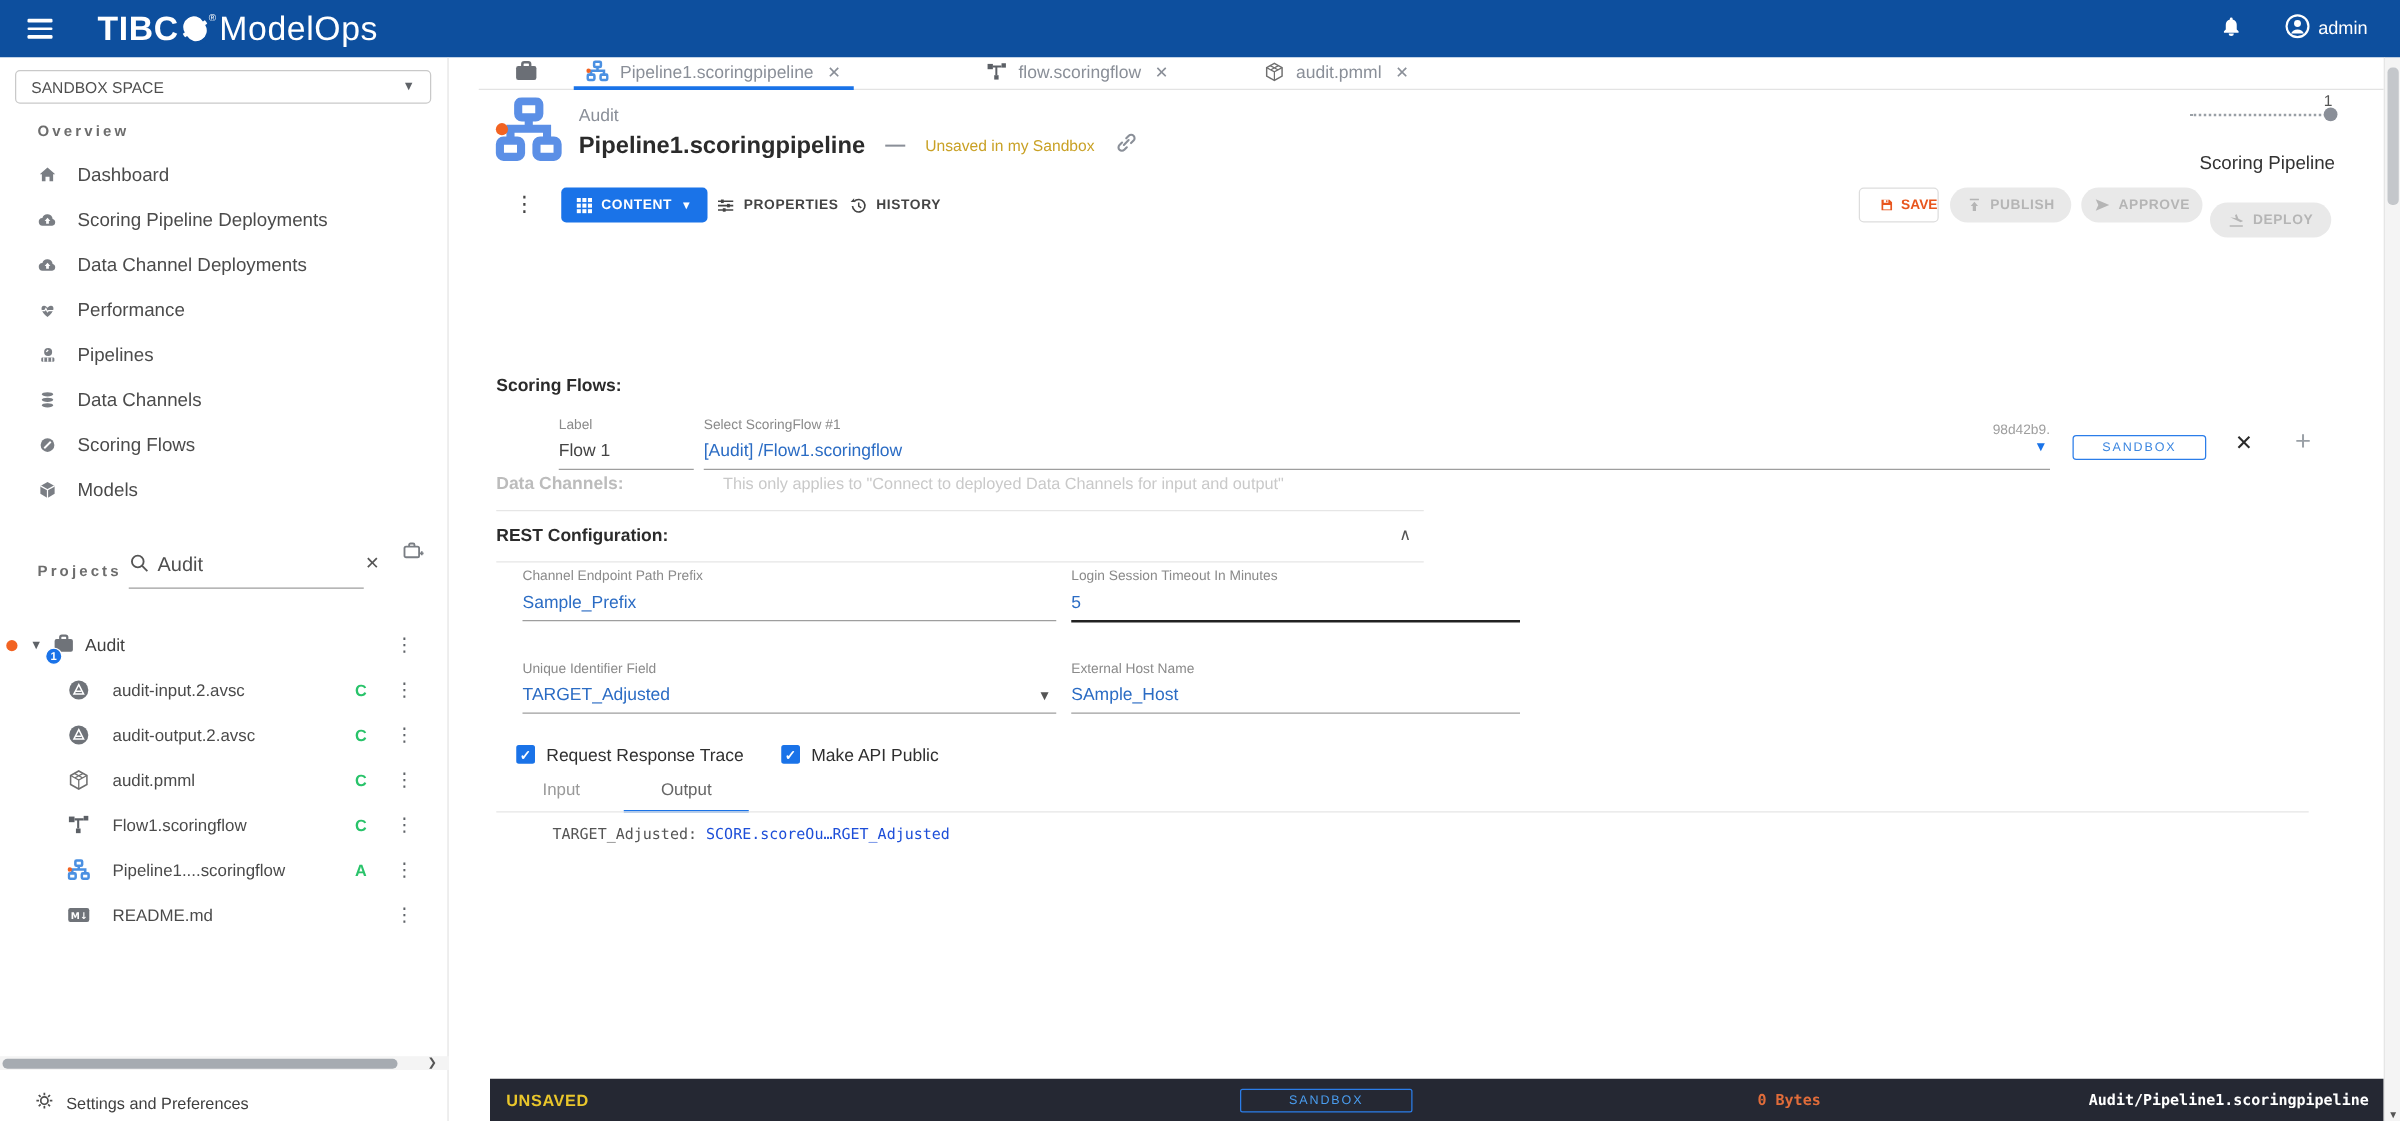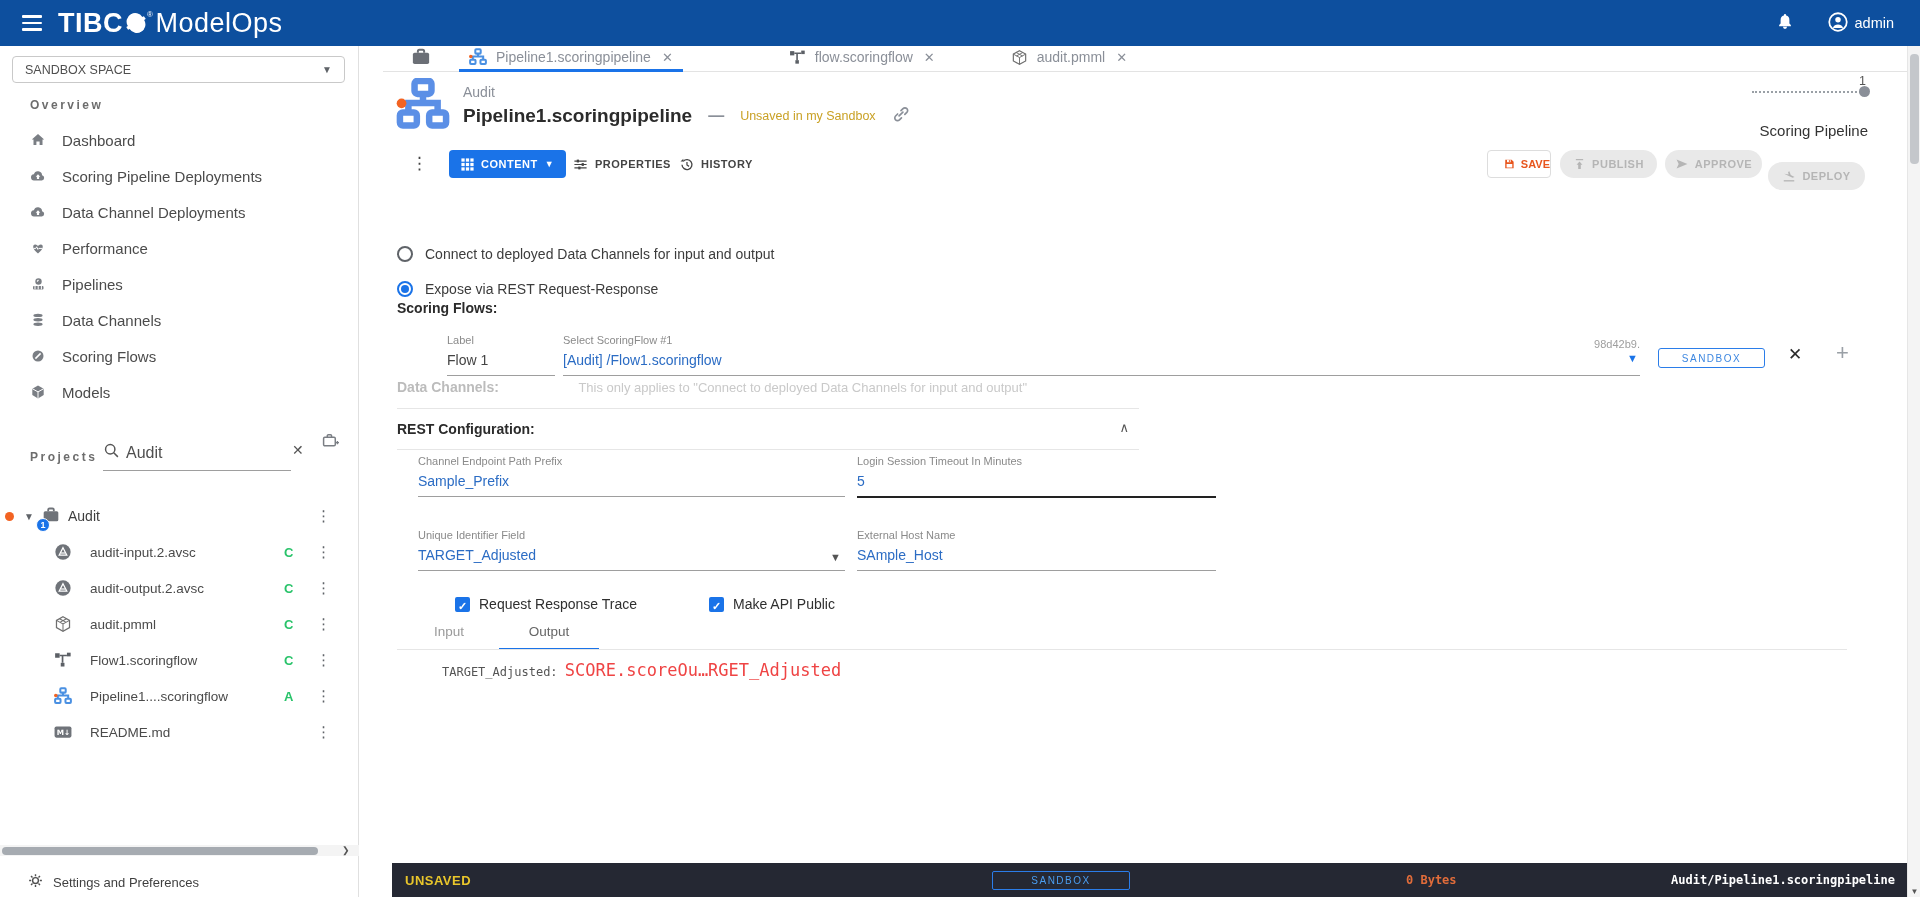--- a/index.html
+++ b/index.html
@@ -3,21 +3,21 @@
 <meta charset="utf-8">
 <style>
   * { margin:0; padding:0; box-sizing:border-box; }
   body { font-family:"Liberation Sans", sans-serif; background:#fff; }
   .app { position:relative; width:1920px; height:897px; overflow:hidden; background:#fff; }
 
   
   .topbar { position:absolute; top:0; left:0; width:1920px; height:46px; background:#0d4f9e; display:flex; align-items:center; color:#fff; }
   .burger { margin-left:22px; cursor:pointer; display:flex; flex-direction:column; gap:4px; }
   .burger span { display:block; width:20px; height:2.5px; background:#fff; border-radius:1px; }
-  .brand { margin-left:16px; display:flex; align-items:center; font-size:27px; letter-spacing:.5px; }
+  .brand { margin-left:36px; display:flex; align-items:center; font-size:27px; letter-spacing:.5px; }
   .brand .b1 { font-weight:bold; }
   .brand .swirl { position:relative; width:24px; height:24px; margin:0 1px; }
   .brand .reg { font-size:8px; vertical-align:top; position:relative; top:-9px; left:-2px; }
   .brand .b2 { font-weight:300; }
   .topbar-right { margin-left:auto; display:flex; align-items:center; gap:34px; padding-right:26px; }
   .admin-chip { display:flex; align-items:center; gap:7px; font-size:14.5px; }
 
   
   .sidebar { position:absolute; top:46px; left:0; width:359px; height:851px; background:#fff; border-right:1px solid #e0e0e0; }
   .side-abs { position:absolute; }
@@ -128,34 +128,34 @@
   .rest-field { position:absolute; }
   .rf-0 { top:409px; left:59px; width:427px; }
   .rf-1 { top:409px; left:498px; width:359px; }
   .rf-2 { top:483px; left:59px; width:427px; }
   .rf-3 { top:483px; left:498px; width:359px; }
   .rest-field .field-value { color:#2b6cc4; }
   .rf-1 .underline { border-bottom:2px solid #222; }
   .rf-2 .sel-caret { position:absolute; right:4px; top:22px; color:#555; font-size:11px; cursor:pointer; }
 
   .cb-row { top:550px; left:54px; display:flex; gap:30px; }
-  .cb-item { display:flex; align-items:center; gap:9px; cursor:pointer;margin-left:42px; }
+  .cb-item { display:flex; gap:9px; cursor:pointer; }
   .checkbox { width:15px; height:15px; border:2px solid #767676; border-radius:2px; flex:0 0 15px; }
   .checkbox.checked { background:#1a73e8; border-color:#1a73e8; }
   .checkbox.checked::after { content:"✓"; display:block; color:#fff; font-size:11px; font-weight:bold; text-align:center; line-height:15px; }
   .cb-label { font-size:14px; color:#2f2f2f; }
 
   .io-tabs { top:574px; left:40px; display:flex; }
   .io-tab { width:100px; height:30px; text-align:center; font-size:13.5px; color:#9a9a9a; line-height:24px; border-bottom:2px solid transparent; cursor:pointer; }
   .io-tab.active { color:#666; border-bottom:2px solid #1a73e8; }
   .io-divider { top:603px; left:38px; width:1450px; border-bottom:1px solid #e6e6e6; }
 
   .mapping { top:614px; left:83px; font-family:"DejaVu Sans Mono", monospace; font-size:12px; }
   .mapping-key { color:#555; }
-  .mapping-value { color:#ef4444; font-size:17px; }
+  .mapping-value { color:#1d4ed8; font-size:12px; }
 
   .statusbar { position:absolute; left:33px; right:0; bottom:0; height:34px; background:#252833; display:flex; align-items:center; }
   .sb-state { position:absolute; left:13px; font-size:13px; font-weight:bold; color:#e9c62b; letter-spacing:.5px; }
   .sb-badge { position:absolute; left:600px; width:138px; height:19px; border:1px solid #2b7de9; border-radius:2px; color:#4a9df0; font-size:10px; letter-spacing:1.5px; display:flex; align-items:center; justify-content:center; }
   .sb-size { position:absolute; left:1014px; font-family:"DejaVu Sans Mono", monospace; font-size:12px; font-weight:bold; color:#e06c3a; }
   .sb-path { position:absolute; right:12px; font-family:"DejaVu Sans Mono", monospace; font-size:12px; font-weight:bold; color:#fff; }
 
   
   .vscroll { position:absolute; top:46px; right:0; width:13px; height:851px; background:#f4f4f4; border-left:1px solid #e6e6e6; }
   .v-thumb { position:absolute; top:8px; left:2px; width:9px; height:110px; background:#c4c7cb; border-radius:4px; cursor:grab; }
@@ -515,30 +515,20 @@
       </div>
       <div class="pill-btn pill-deploy">
         <svg width="14" height="14" viewBox="0 0 16 16">
             <path d="M2 13.5h12" stroke="#b5b5b5" stroke-width="1.5"></path>
             <path d="M2.5 5.5l9.5 4.6 2.3-1.1-4.3-2.1-1.6-4.2-1.5.7.7 3z" fill="#b5b5b5"></path>
           </svg>
         <span>DEPLOY</span>
       </div>
     </div>
 
-    <div class="m-abs radio-group">
-      <div class="radio-option">
-        <span class="radio"></span>
-        <span class="radio-label">Connect to deployed Data Channels for input and output</span>
-      </div>
-      <div class="radio-option selected">
-        <span class="radio"></span>
-        <span class="radio-label">Expose via REST Request-Response</span>
-      </div>
-    </div>
 
     <div class="m-abs section-heading sf-heading">Scoring Flows:</div>
 
     <div class="m-abs flow-row">
       <div class="f-label-field">
         <div class="field-label">Label</div>
         <div class="field-value">Flow 1</div>
         <div class="underline"></div>
       </div>
       <div class="f-select-field">

